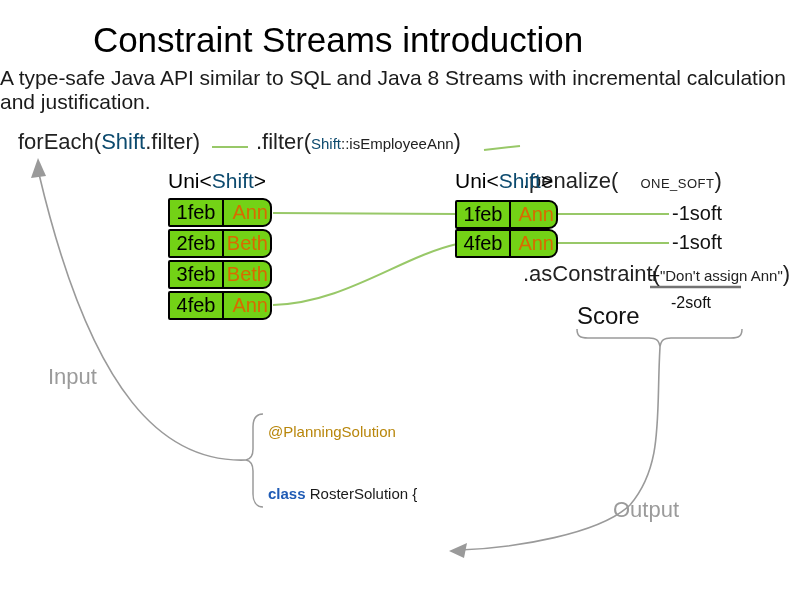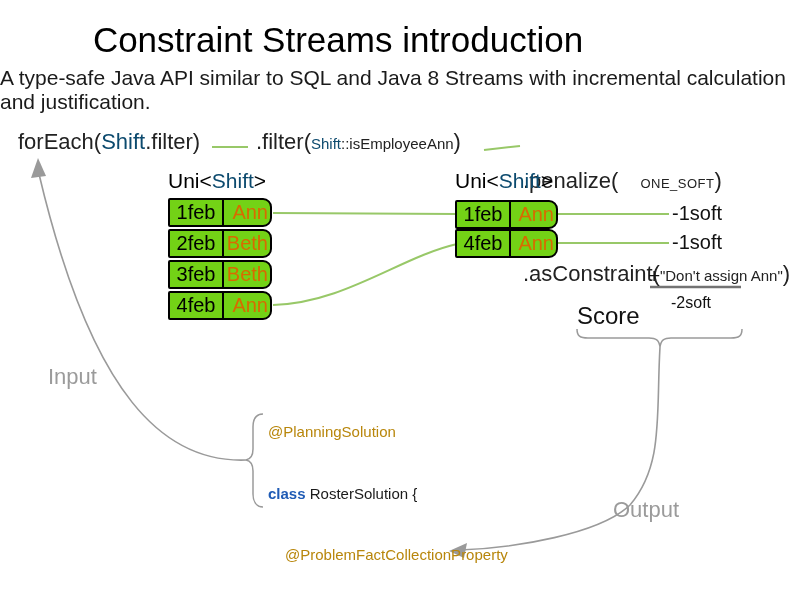--- a/index.html
+++ b/index.html
@@ -150,21 +150,20 @@
   <div class="abs plus">+</div>
   <div class="abs score-label">Score</div>
   <div class="abs score-total">-2soft</div>
 
   <div class="abs flow-label input-label">Input</div>
   <div class="abs flow-label output-label">Output</div>
 
   <div class="abs code">
     <div><span class="gold">@PlanningSolution</span></div>
     <div><span class="kw">class</span><span> RosterSolution {</span></div>
-    <div class="ind"><span class="gold">@ProblemFactCollectionProperty</span></div>
     
     
     
     
     
     
     
   </div>
 
 </div>

